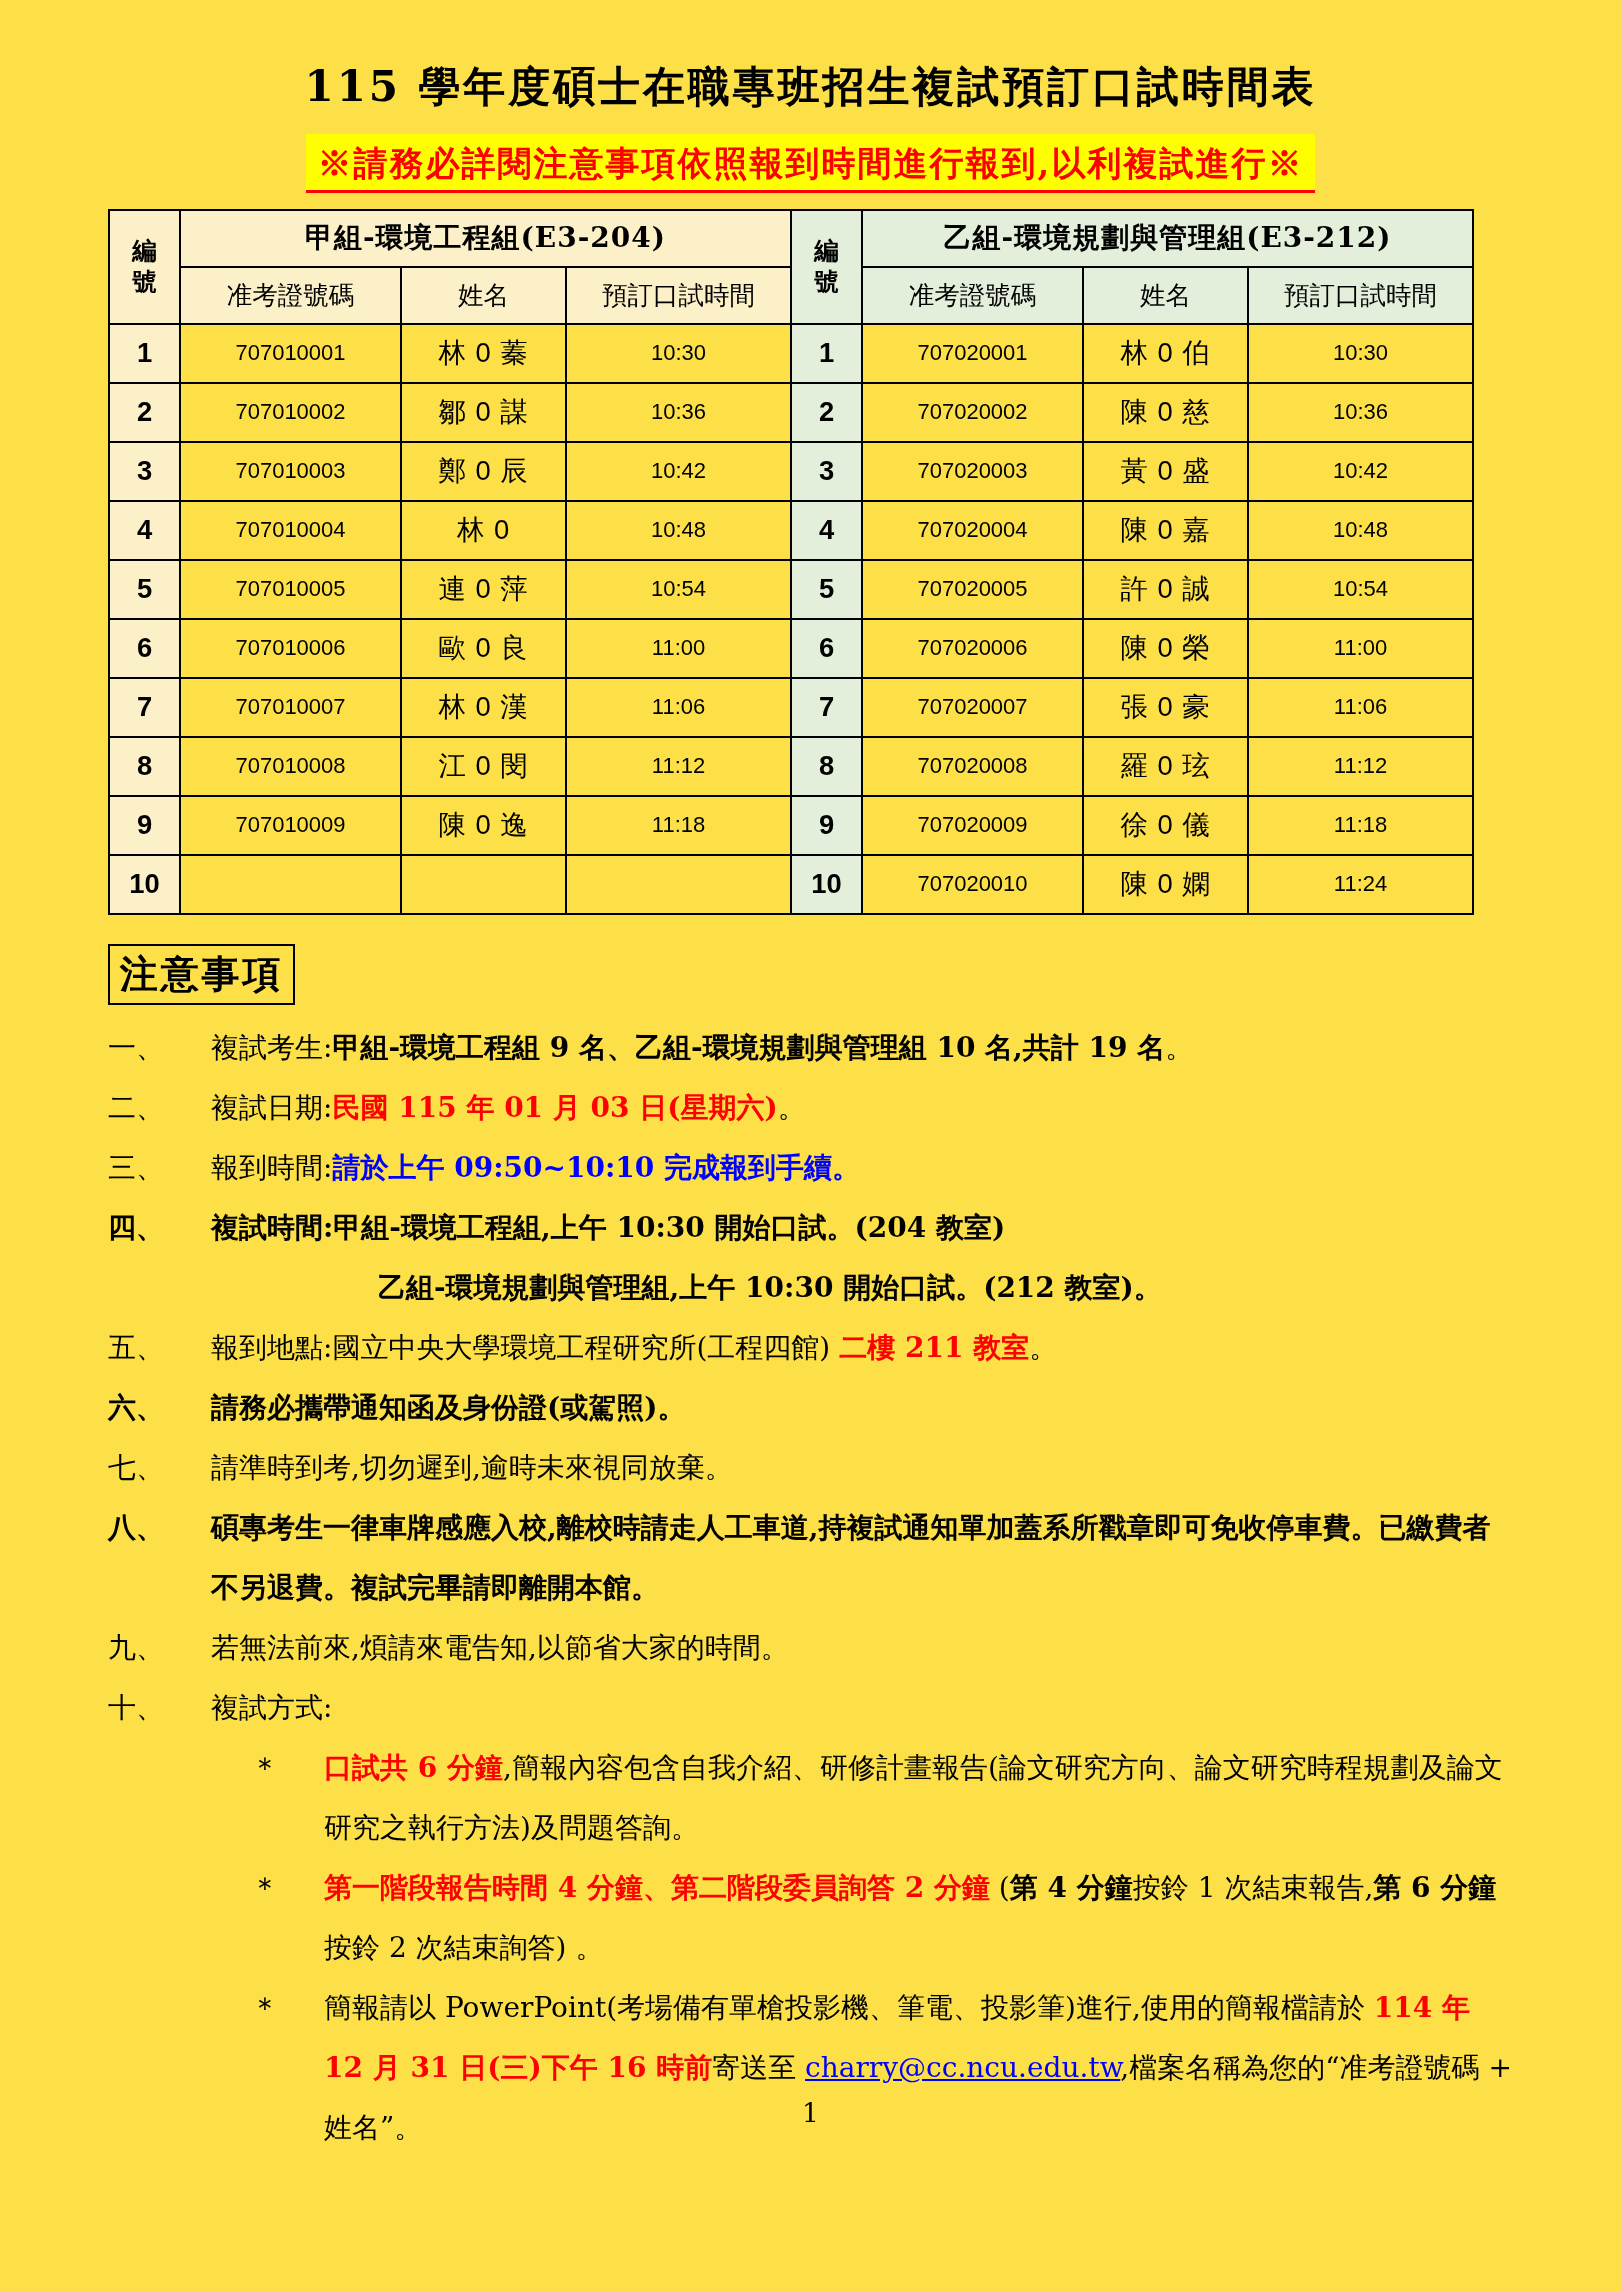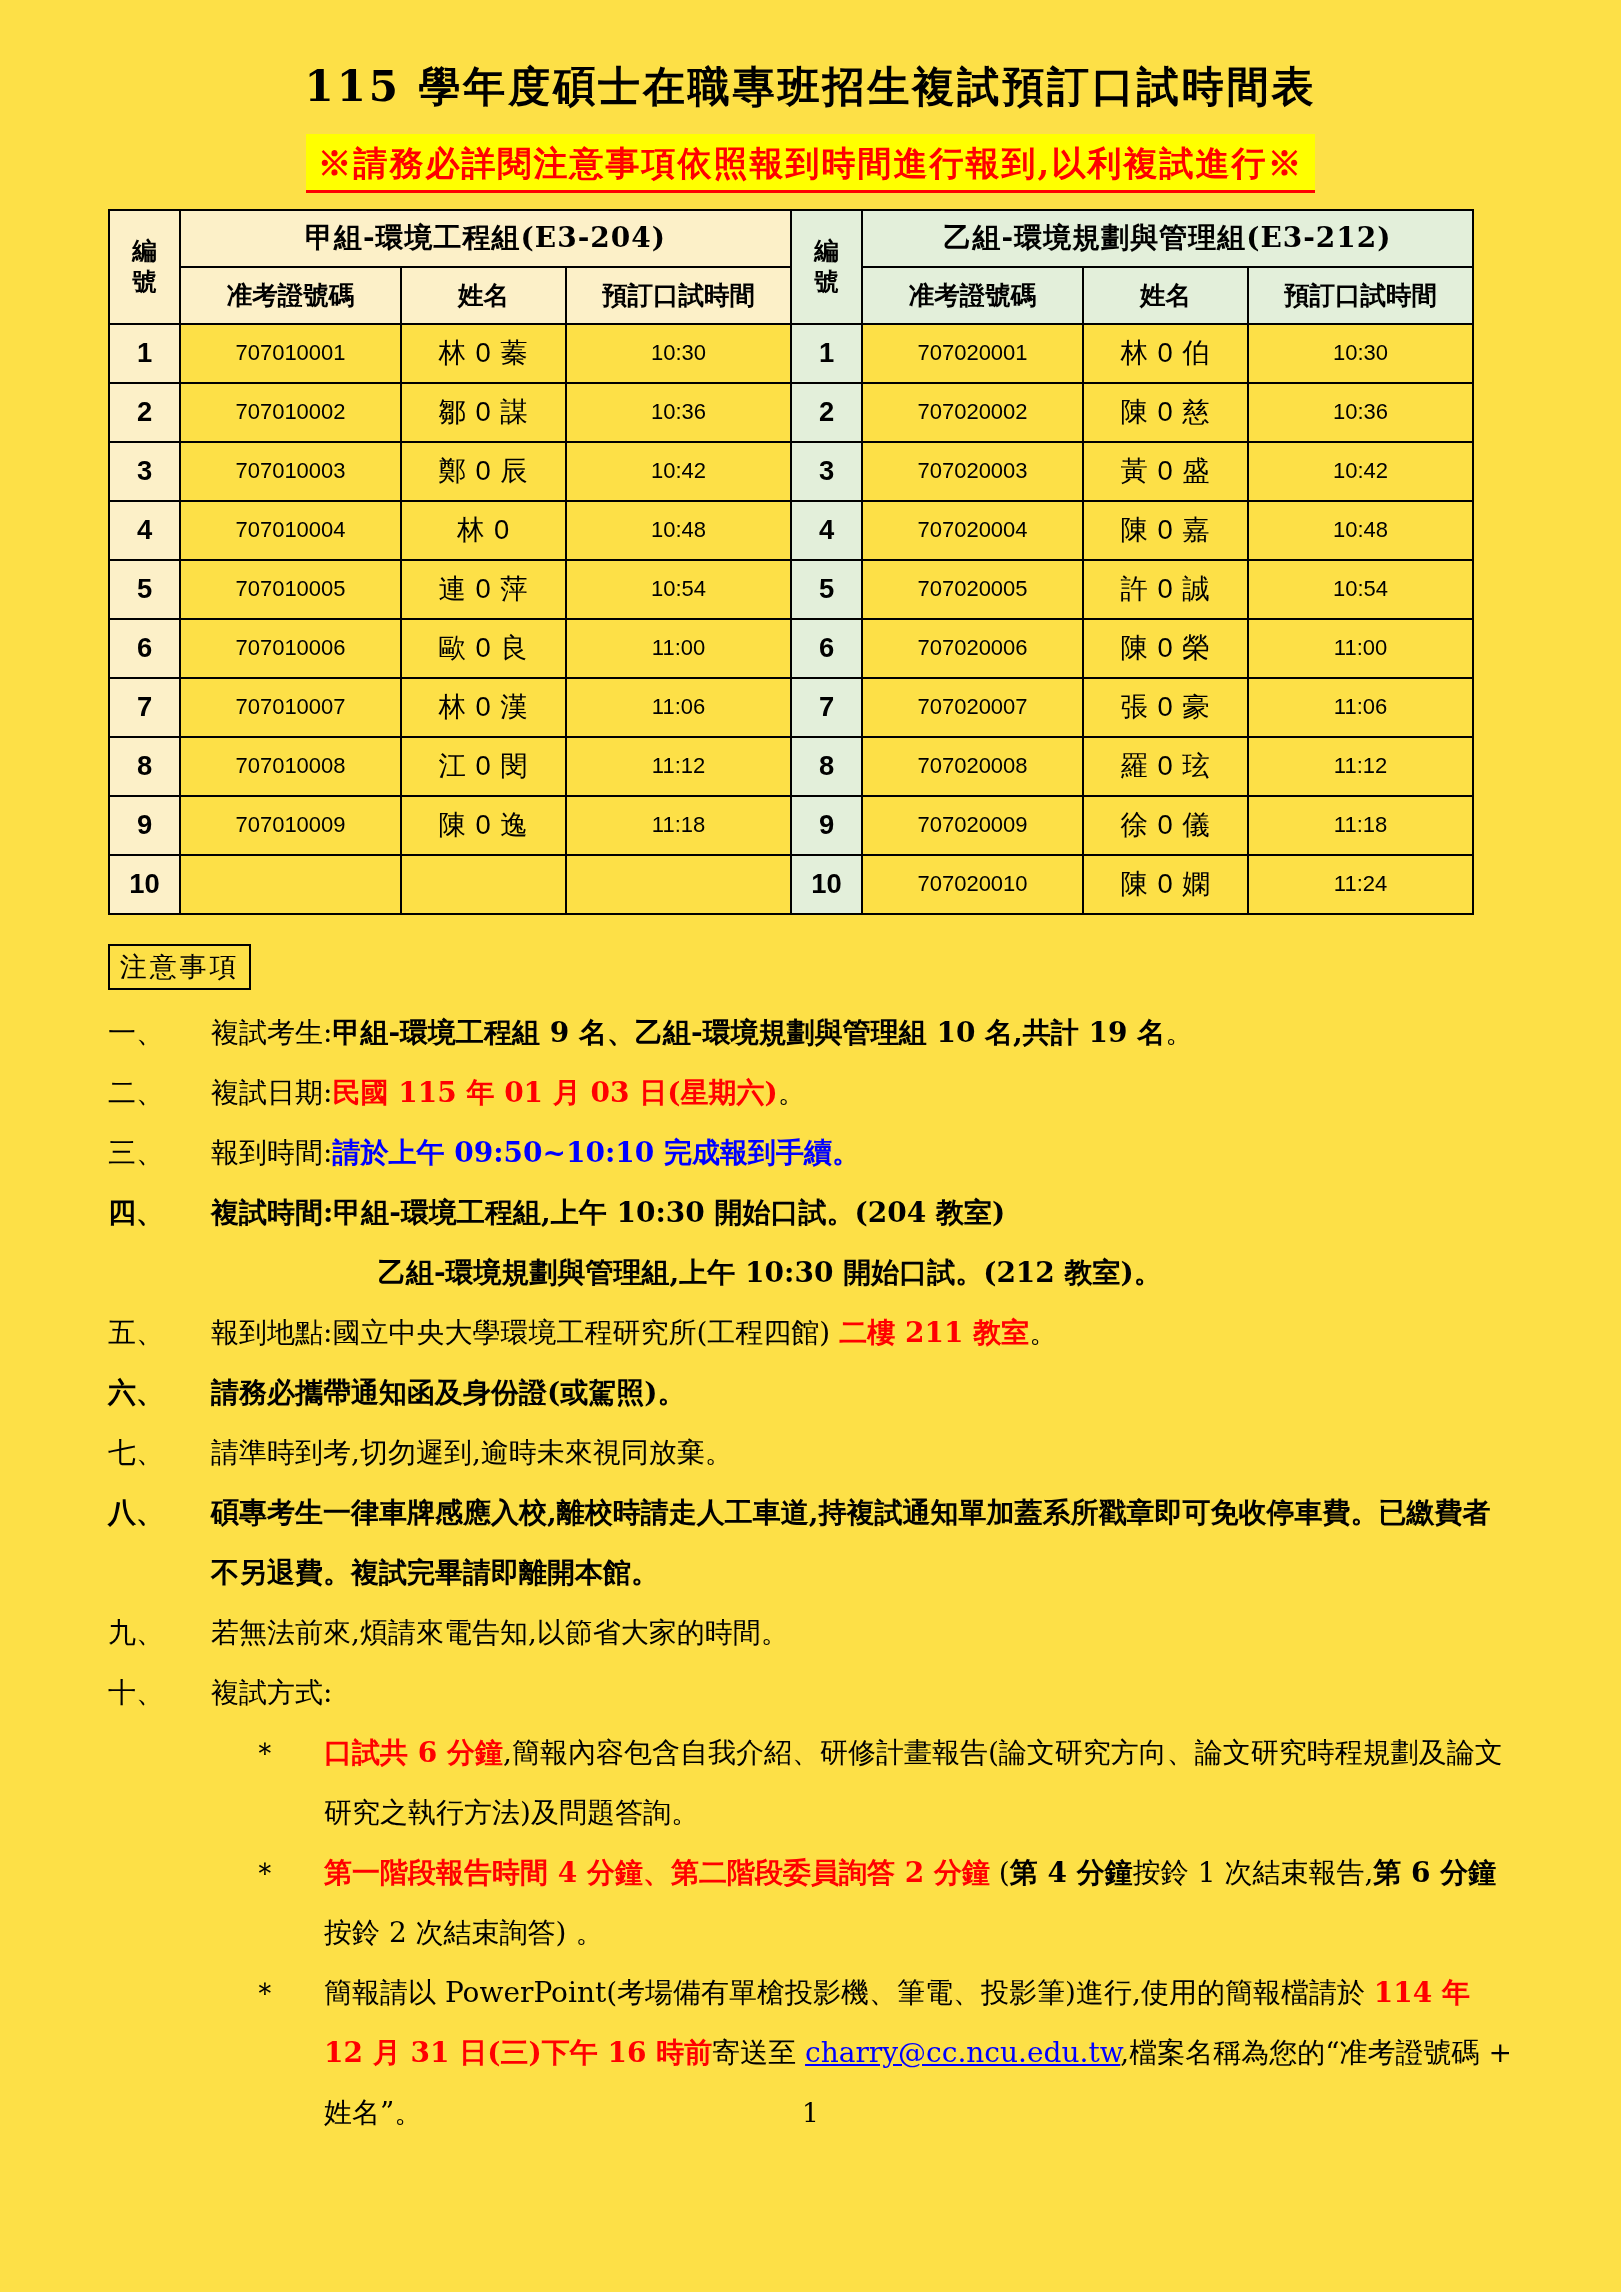--- a/index.html
+++ b/index.html
@@ -28,32 +28,32 @@
   }
   table.schedule{
     border-collapse:collapse;table-layout:fixed;width:1364px;
     margin:2px 0 29px 0;border:2.9px solid #000;
   }
   table.schedule th, table.schedule td{
     border:2px solid #000;text-align:center;vertical-align:middle;
     padding:0;overflow:hidden;white-space:nowrap;
   }
   th.group-title{font-size:28px;font-weight:bold;height:55px;letter-spacing:1px;}
-  th.col-head{font-size:25.5px;font-weight:bold;height:55px;}
+  th.col-head{font-size:25.5px;font-weight:normal;height:55px;}
   th.row-no-head{font-size:24.5px;font-weight:bold;line-height:1.25;}
   td{height:57px;}
   td.no{font-size:27.4px;font-weight:bold;font-family:"Liberation Sans",sans-serif;}
   td.id,td.time{font-size:22px;font-family:"Liberation Sans",sans-serif;}
   td.name{font-size:27.4px;font-family:"Liberation Sans",sans-serif;letter-spacing:1px;margin-left:40px;}
   .cream{background:var(--cream);}
   .green{background:var(--green);}
 
   .notes-title-wrap{margin:3.9px 0 13.7px 0;}
   .notes-title{
-    display:inline-block;border:2.9px solid #000;font-weight:normal;font-size:27px;
+    display:inline-block;border:2.9px solid #000;font-weight:bold;font-size:38px;
     padding:2.9px 9.8px 2.9px 9.8px;letter-spacing:2.9px;
   }
   .notes{font-size:28px;}
   .note-line{display:flex;align-items:flex-start;}
   .note-marker{flex:0 0 103px;line-height:60px;}
   .note-content{flex:1;min-width:0;line-height:60px;}
   .note-line.bullet .note-marker{flex:0 0 74px;margin-left:142px;font-size:30px;}
   .note-line.cont2 .note-content{padding-left:167px;}
   .s-b{font-weight:bold;}
   .s-rb{color:var(--red);font-weight:bold;}

